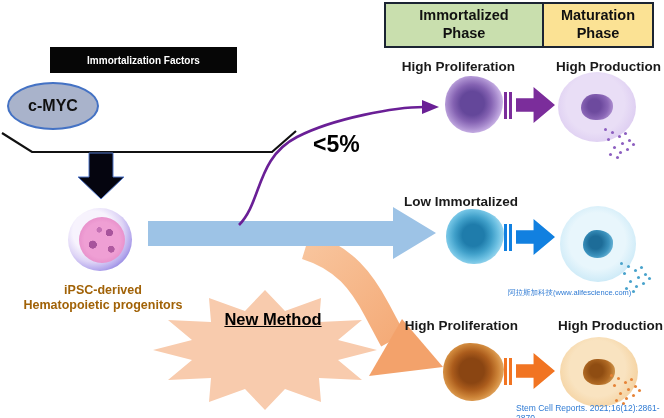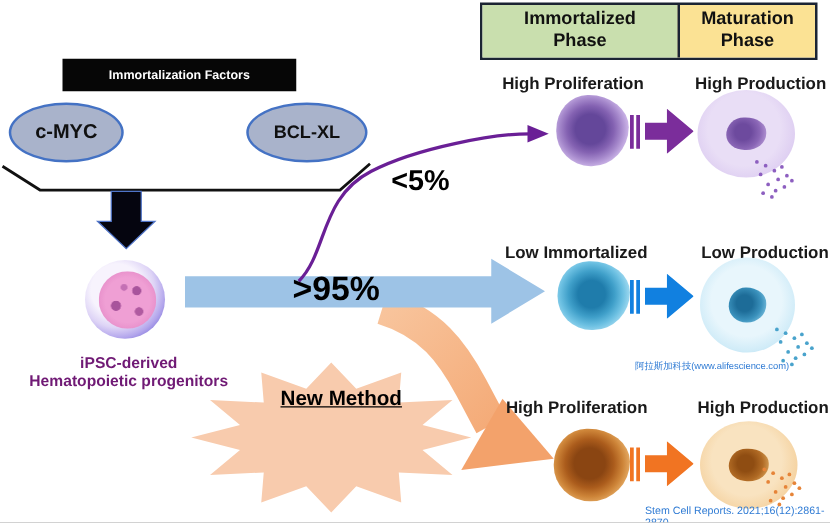--- a/index.html
+++ b/index.html
@@ -48,21 +48,21 @@
     position:absolute; left:17%; top:15%; width:72%; height:73%; border-radius:50%;
     background:
       radial-gradient(circle at 30% 60%, #a8549c 0 9%, rgba(0,0,0,0) 10%),
       radial-gradient(circle at 66% 34%, #a8549c 0 8%, rgba(0,0,0,0) 9%),
       radial-gradient(circle at 70% 70%, #b05aa0 0 7%, rgba(0,0,0,0) 8%),
       radial-gradient(circle at 44% 28%, #c470b4 0 6%, rgba(0,0,0,0) 7%),
       radial-gradient(circle at 50% 50%, #ef9fd4 0 55%, #e58bc8 80%, #d97fc0 100%);
   }
   .ipsc-label {
     position:absolute; left:14px; top:283px; width:178px; text-align:center;
-    font-weight:bold; font-size:12.5px; line-height:1.18; color:#701a75; white-space:pre-line;
+    font-weight:bold; font-size:12.5px; line-height:1.18; color:#a16207; white-space:pre-line;
   }
 
   
   .pct { position:absolute; font-weight:bold; color:#000; }
   .pct.minor { left:313px; top:131px; font-size:23px; }
   .pct.major { left:234px; top:216px; font-size:27px; }
 
   
   .row-label {
     position:absolute; font-weight:bold; font-size:13.5px; color:#1a1a1a;
@@ -155,30 +155,28 @@
 
   <div class="phase-header">
     <div class="phase-box green">Immortalized
 Phase</div>
     <div class="phase-box yellow">Maturation
 Phase</div>
   </div>
 
   <div class="factors-title">Immortalization Factors</div>
   <div class="factor-ellipse e1">c-MYC</div>
-  <div class="factor-ellipse e3">BCL-XL</div>
 
   <div class="ipsc-cell">
     <div class="ipsc-nucleus"></div>
   </div>
   <div class="ipsc-label">iPSC-derived
 Hematopoietic progenitors</div>
 
   <div class="pct minor">&lt;5%</div>
-  <div class="pct major">&gt;95%</div>
 
   <div class="row-label" style="left:399px; top:59px;">High Proliferation</div>
   <div class="cell prolif purple theme-purple" style="left:445px; top:76px; width:58px; height:57px;"></div>
   <div class="block-arrow purple" style="left:504px; top:85px;">
     <i class="bar"></i>
       <i class="bar"></i>
       <span class="arr"></span>
   </div>
   <div class="row-label" style="left:545px; top:59px;">High Production</div>
   <div class="cell prod purple theme-purple" style="left:558px; top:72px; width:78px; height:70px;">
@@ -186,21 +184,20 @@
   </div>
   <div class="speckles theme-purple" style="left:604px; top:128px;"></div>
 
   <div class="row-label" style="left:402px; top:194px;">Low Immortalized</div>
   <div class="cell prolif blue theme-blue" style="left:446px; top:209px; width:58px; height:55px;"></div>
   <div class="block-arrow blue" style="left:504px; top:217px;">
     <i class="bar"></i>
       <i class="bar"></i>
       <span class="arr"></span>
   </div>
-  <div class="row-label" style="left:547px; top:194px;">Low Production</div>
   <div class="cell prod blue theme-blue" style="left:560px; top:206px; width:76px; height:76px;">
     <div class="nucleus"></div>
   </div>
   <div class="speckles theme-blue" style="left:620px; top:262px;"></div>
 
   <div class="watermark">阿拉斯加科技(www.alifescience.com)</div>
 
   <div class="new-method-title">New Method</div>
 
   <div class="row-label" style="left:402px; top:318px;">High Proliferation</div>

